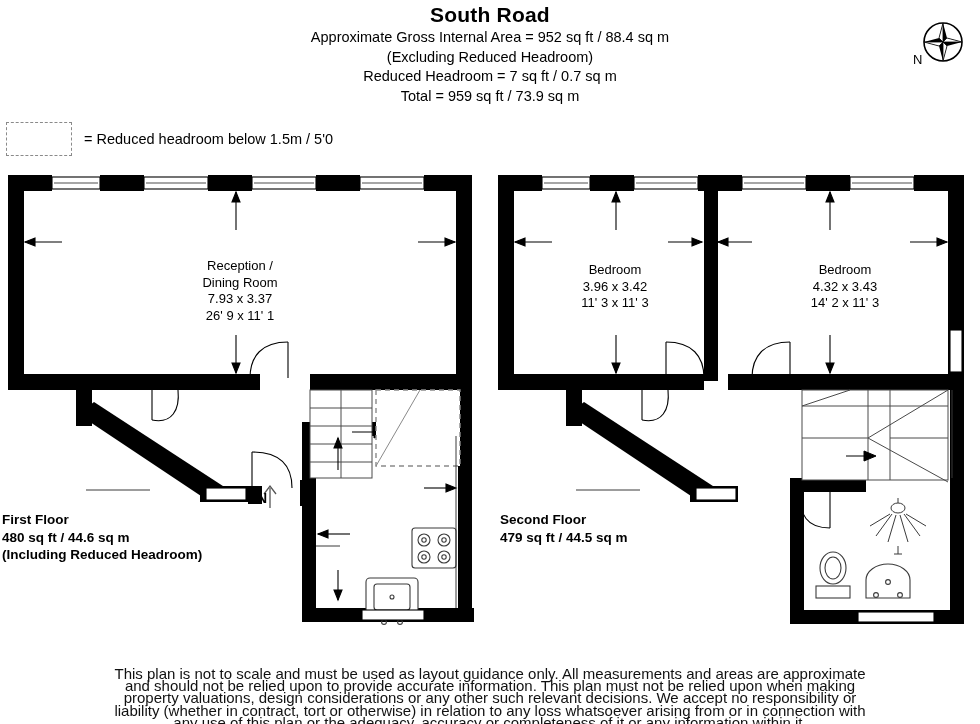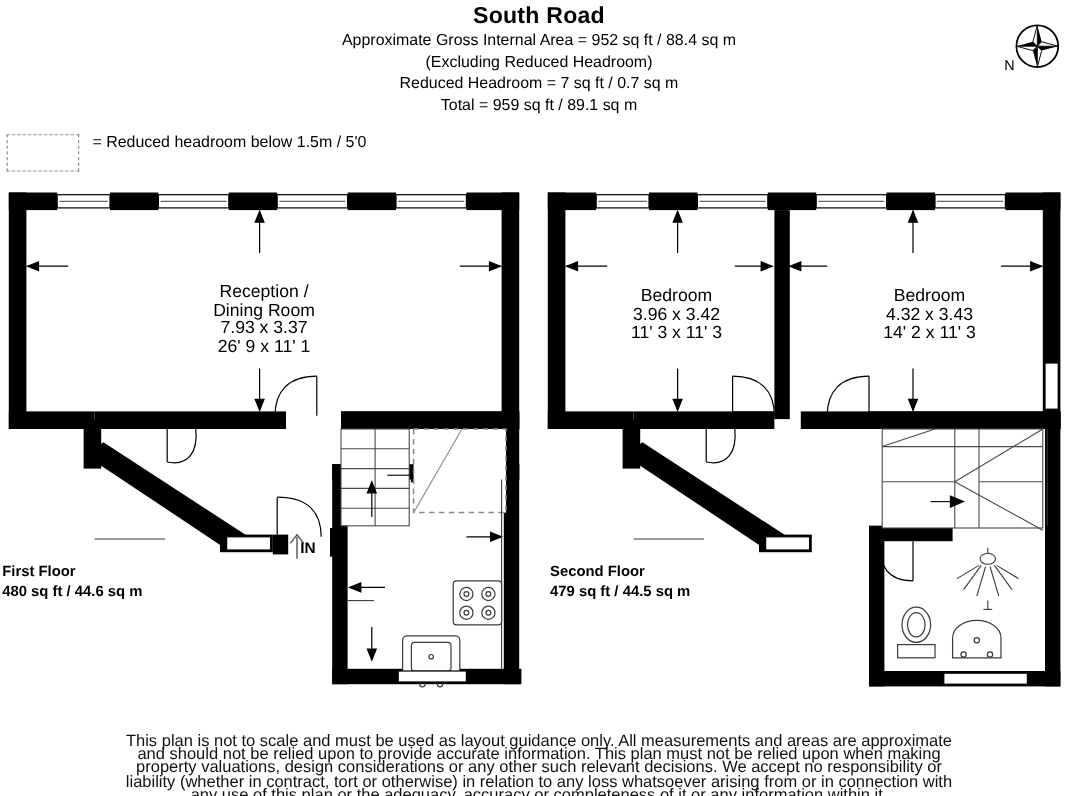--- a/index.html
+++ b/index.html
@@ -31,21 +31,21 @@
   }
 
   
   .compass { position: absolute; left: 905px; top: 20px; }
 
   
   .legend {
     position: absolute;
     left: 6px; top: 122px;
     display: flex;
-    align-items: flex-start;
+    align-items: center;
   }
   .legend-swatch {
     width: 64px; height: 32px;
     border: 1.4px dashed #8a8a8a;
     background: #fff;
   }
   .legend-text {
     margin-left: 12px;
     font-size: 14.5px;
     white-space: nowrap;
@@ -64,36 +64,36 @@
     font-weight: bold;
     line-height: 17.5px;
     white-space: nowrap;
   }
   .caption-first { left: 2px; top: 511px; }
   .caption-second { left: 500px; top: 511px; }
 
   
   .room-label {
     position: absolute;
-    font-size: 16px;
+    font-size: 13px;
     line-height: 16.5px;
     text-align: center;
     white-space: nowrap;
   }
   .lbl-reception { left: 140px; top: 258px; width: 200px; }
   .lbl-kitchen   { left: 320px; top: 538px; width: 130px; }
   .lbl-bed1      { left: 530px; top: 262px; width: 170px; }
   .lbl-bed2      { left: 760px; top: 262px; width: 170px; }
 
   .in-marker {
     position: absolute;
     left: 253px; top: 490px;
     font-size: 14px;
     font-weight: bold;
-    text-align: right;
+    text-align: left;
     width: 34px;
   }
 
   
   .disclaimer {
     position: absolute;
     left: 112px; top: 668px;
     width: 756px;
     font-size: 15px;
     line-height: 12.2px;
@@ -104,21 +104,21 @@
 </head>
 <body>
 
 <div class="page">
 
   <div class="header">
     <div class="title">South Road</div>
     <div class="subline">Approximate Gross Internal Area = 952 sq ft / 88.4 sq m</div>
     <div class="subline">(Excluding Reduced Headroom)</div>
     <div class="subline">Reduced Headroom = 7 sq ft / 0.7 sq m</div>
-    <div class="subline">Total = 959 sq ft / 89.1 sq m</div>
+    <div class="subline">Total = 959 sq ft / 73.9 sq m</div>
   </div>
 
   <div class="compass">
     <svg width="64" height="58" viewBox="0 0 64 58">
       <circle cx="38" cy="22" r="19" fill="none" stroke="#000" stroke-width="1.6"></circle>
 
       <polygon points="38,3 42,18 38,22 34,18" fill="#000"></polygon>
       <polygon points="38,41 42,26 38,22 34,26" fill="#000"></polygon>
       <polygon points="19,22 34,18 38,22 34,26" fill="#000"></polygon>
       <polygon points="57,22 42,26 38,22 42,18" fill="#000"></polygon>
@@ -455,20 +455,21 @@
     <div>Bedroom</div>
     <div>4.32 x 3.43</div>
     <div>14' 2 x 11' 3</div>
   </div>
 
   <div class="in-marker">IN</div>
 
   <div class="floor-caption caption-first">
     <div>First Floor</div>
     <div>480 sq ft / 44.6 sq m</div>
+    <div>(Including Reduced Headroom)</div>
   </div>
 
   <div class="floor-caption caption-second">
     <div>Second Floor</div>
     <div>479 sq ft / 44.5 sq m</div>
   </div>
 
   <div class="disclaimer">This plan is not to scale and must be used as layout guidance only. All measurements and areas are approximate and should not be relied upon to provide accurate information. This plan must not be relied upon when making property valuations, design considerations or any other such relevant decisions. We accept no responsibility or liability (whether in contract, tort or otherwise) in relation to any loss whatsoever arising from or in connection with any use of this plan or the adequacy, accuracy or completeness of it or any information within it.</div>
 
 </div>

